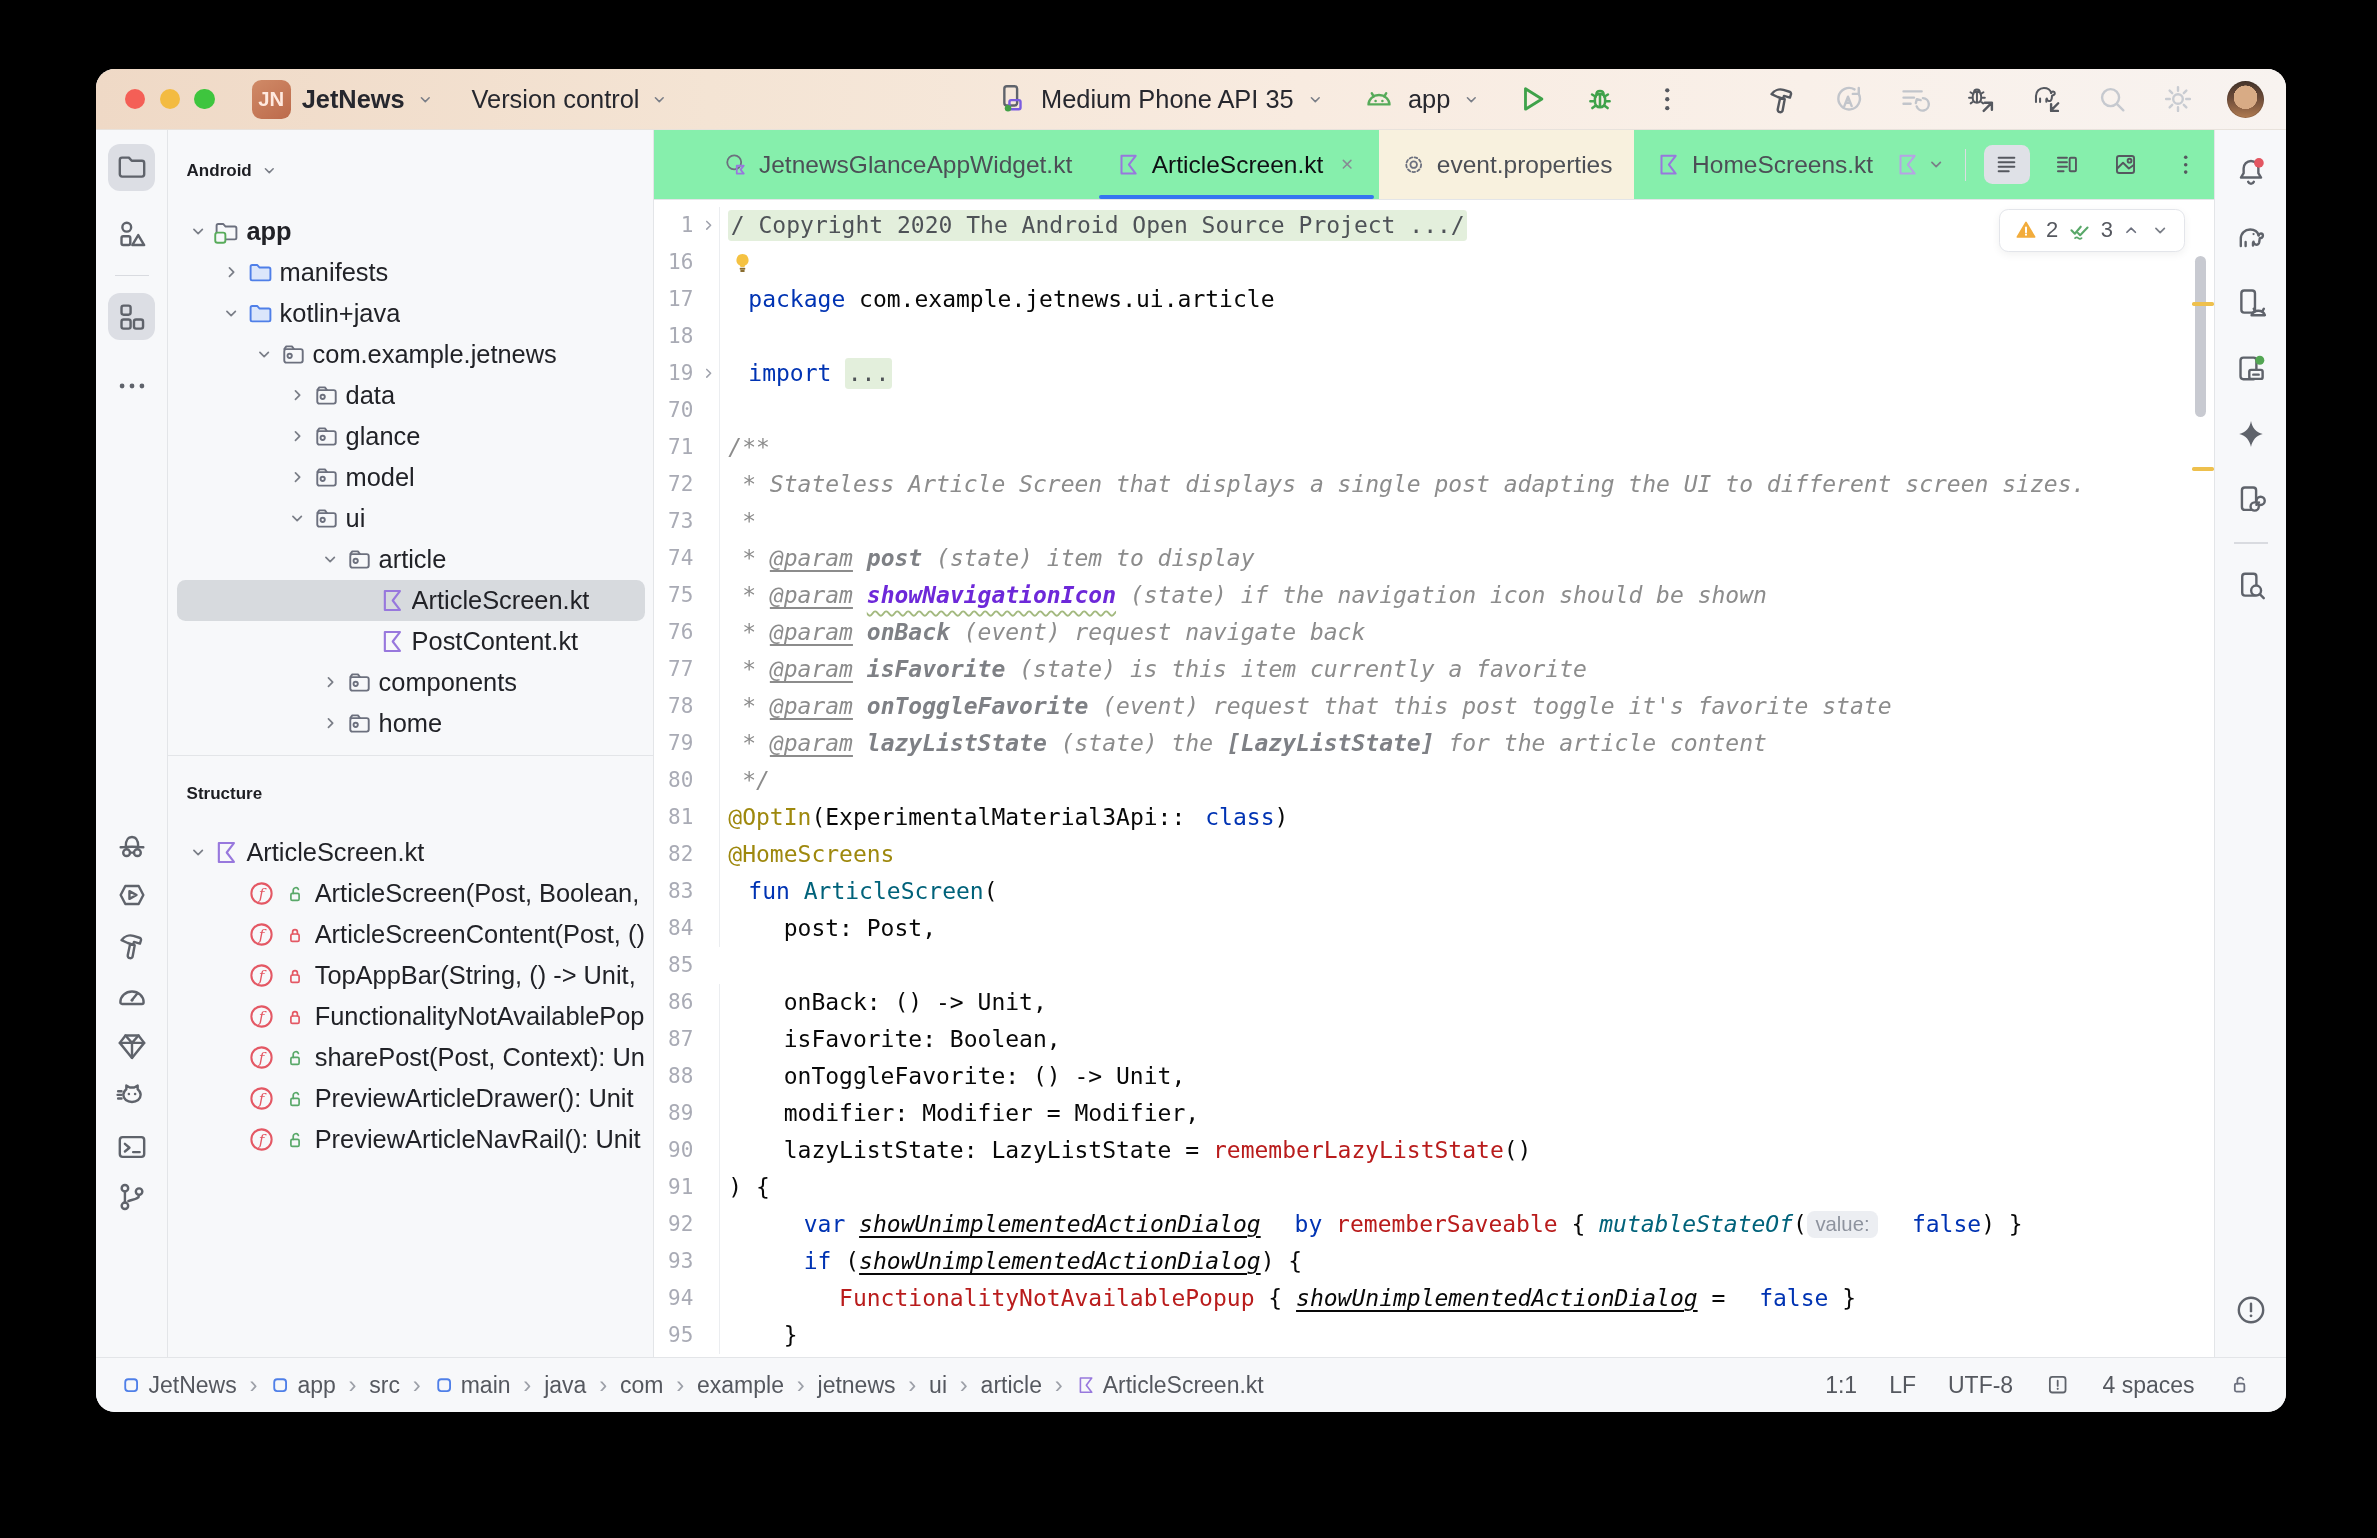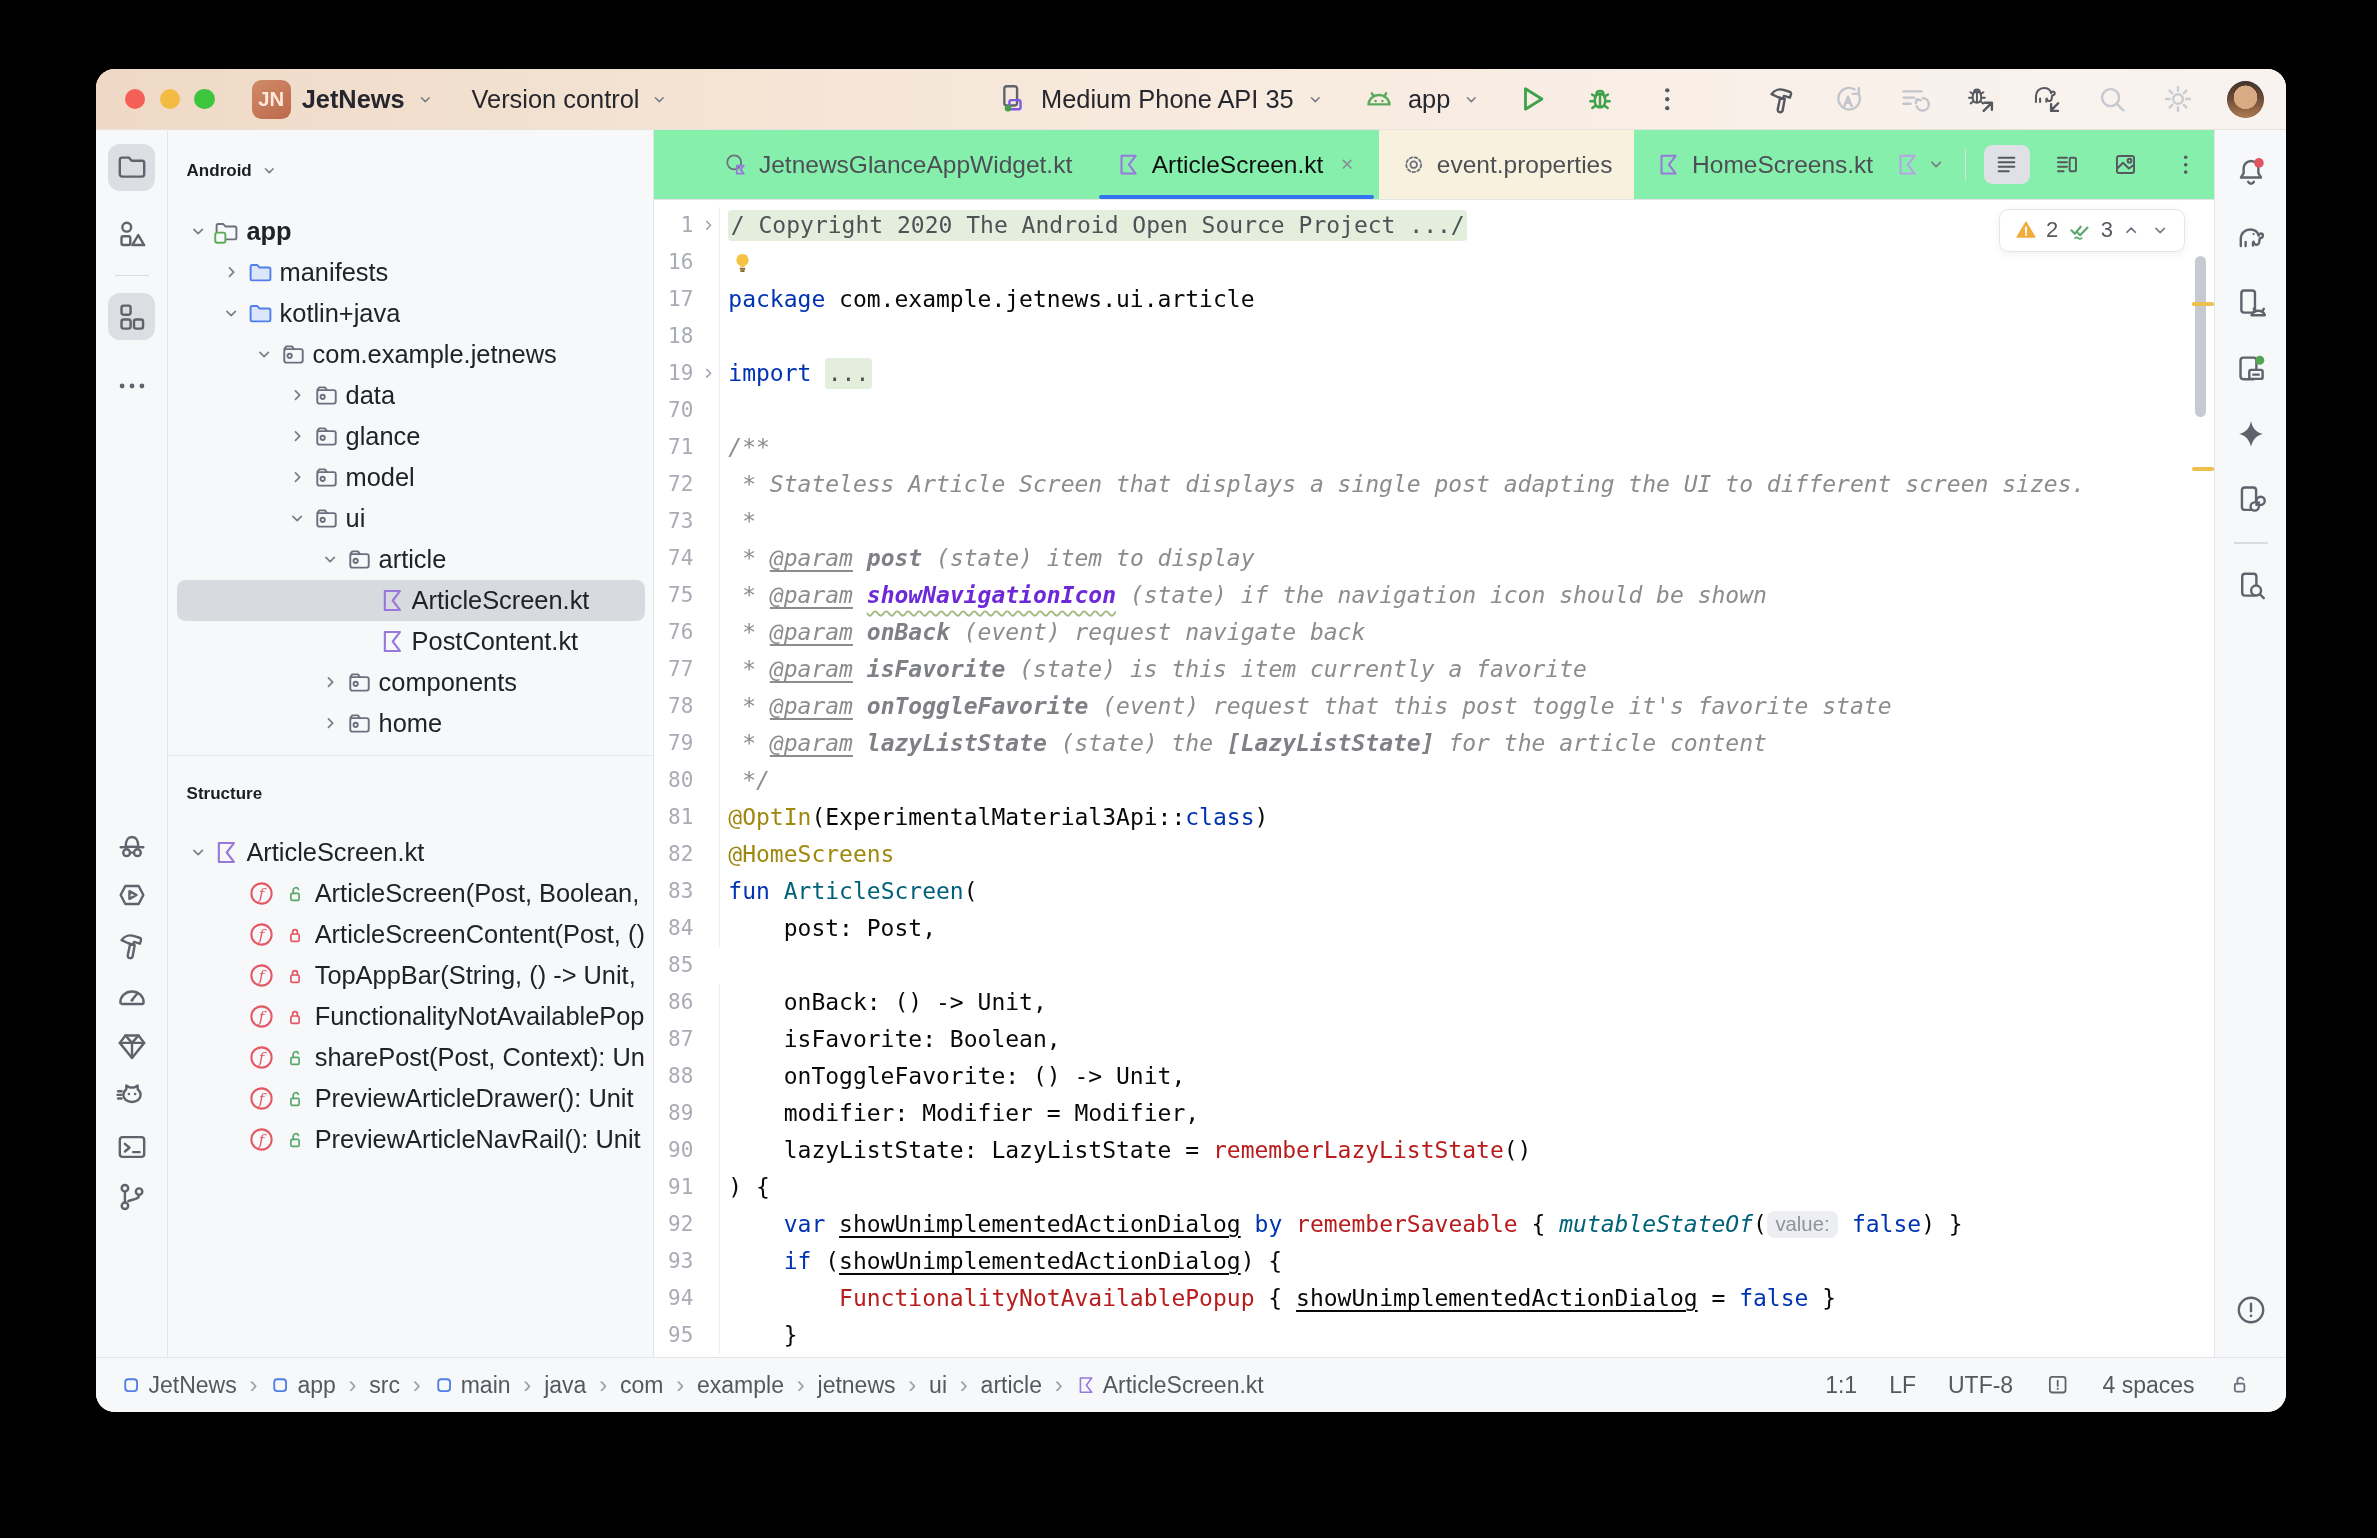--- a/index.html
+++ b/index.html
@@ -63,28 +63,28 @@
   .vtog{width:46px;height:39px;border-radius:8.5px;display:flex;align-items:center;justify-content:center;}
   .vtog.sel{background:#dfe1e7;}
   .vsep{width:0.8px;height:32px;background:#dcdee3;margin:0 5.1px;}
   .code-wrap{flex:1 1 auto;position:relative;overflow:hidden;background:#fff;}
   .code{padding-top:6.8px;}
   .code-line{height:37px;display:flex;align-items:center;}
   .ln{flex:0 0 39px;text-align:right;color:#a9abb5;font-family:"DejaVu Sans Mono",monospace;font-size:21px;padding-right:3.4px;}
   .foldc{flex:0 0 22px;display:flex;align-items:center;justify-content:center;}
   .ct{border-left:0.8px solid #ebedf0;align-self:stretch;display:flex;align-items:center;padding-left:8.5px;
       font-family:"DejaVu Sans Mono",monospace;font-size:23px;white-space:pre;color:#080808;}
-  .tk-k{color:#0033b3;} .tk-t{color:#080808;}
+  .tk-k{color:#0033b3;margin-left:20px;} .tk-t{color:#080808;}
   .tk-c{color:#8c8c8c;font-style:italic;}
   .tk-cu{color:#8c8c8c;font-style:italic;text-decoration:underline;text-underline-offset:4.2px;}
   .tk-cb{color:#7e8085;font-style:italic;font-weight:700;}
   .tk-cbw{color:#6d28d9;font-style:italic;font-weight:700;text-decoration:underline wavy #a3b97f 2.1px;text-underline-offset:6.8px;}
   .tk-a{color:#9e880d;} .tk-fd{color:#00627a;} .tk-fc{color:#b91c1c;}
   .tk-fi{color:#00627a;font-style:italic;}
-  .tk-u{color:#080808;text-decoration:underline;text-underline-offset:4.2px;}
+  .tk-u{color:#080808;text-decoration:underline;text-underline-offset:4.2px;font-style:italic;}
   .tk-h{background:#eceef2;color:#8e939e;border-radius:7.6px;padding:2.5px 8.5px;font-family:"Liberation Sans",sans-serif;
         font-size:20.3px;display:inline-block;line-height:1.1;}
   .tk-g{background:#e3efdc;border-radius:3.4px;padding:2.5px 2.5px;color:#4e5257;}
   .bulb-slot{display:inline-flex;width:29px;height:29px;align-items:center;justify-content:center;}
   .insp{position:absolute;top:8.5px;right:29px;height:41px;display:flex;align-items:center;gap:8.5px;background:#fff;
         border:0.8px solid #e3e5ea;border-radius:9.3px;padding:0 13.5px;box-shadow:0 2.5px 8.5px rgba(0,0,0,.06);
         font-size:22px;color:#55585f;}
   .scroll-thumb{position:absolute;right:8.5px;top:56px;width:11px;height:161px;border-radius:6px;background:#c8cad1;}
   .mark{position:absolute;right:0;width:22px;height:4.2px;border-radius:1.7px;background:#eec04d;}
   

